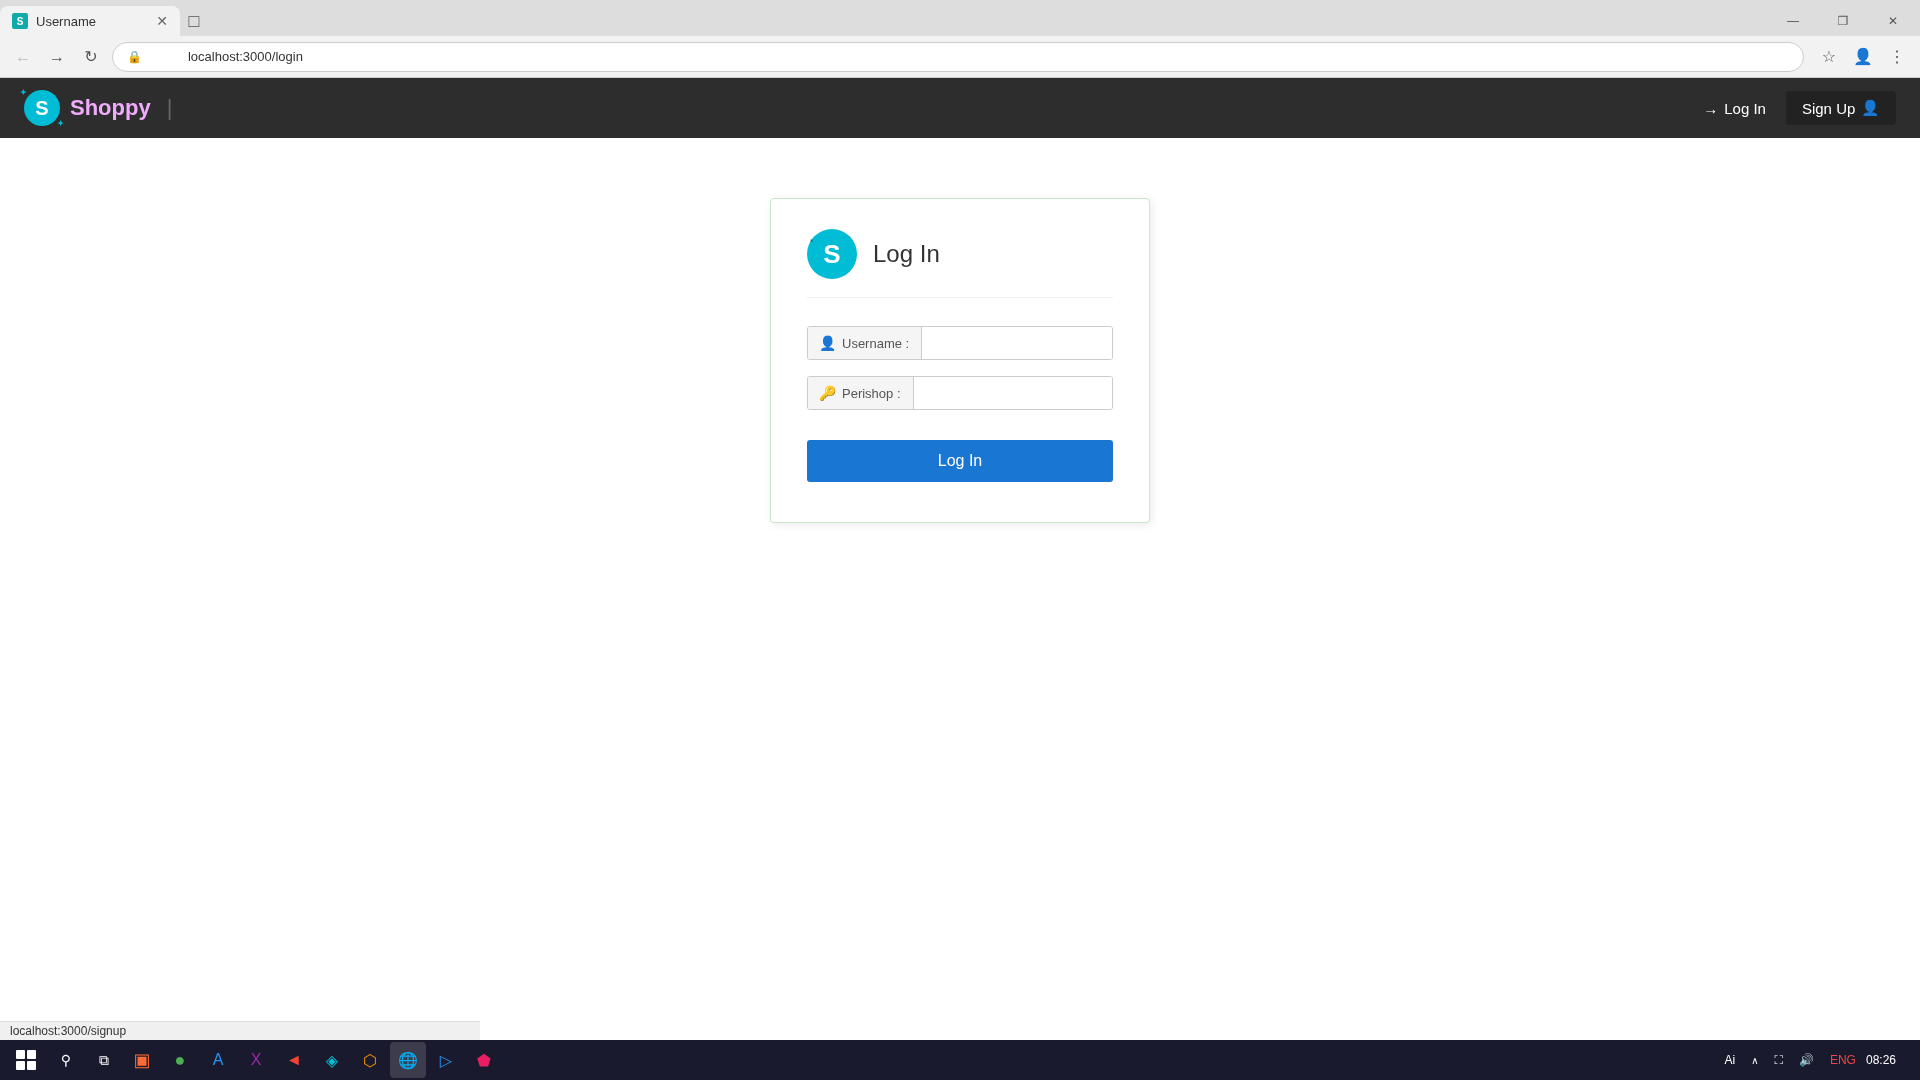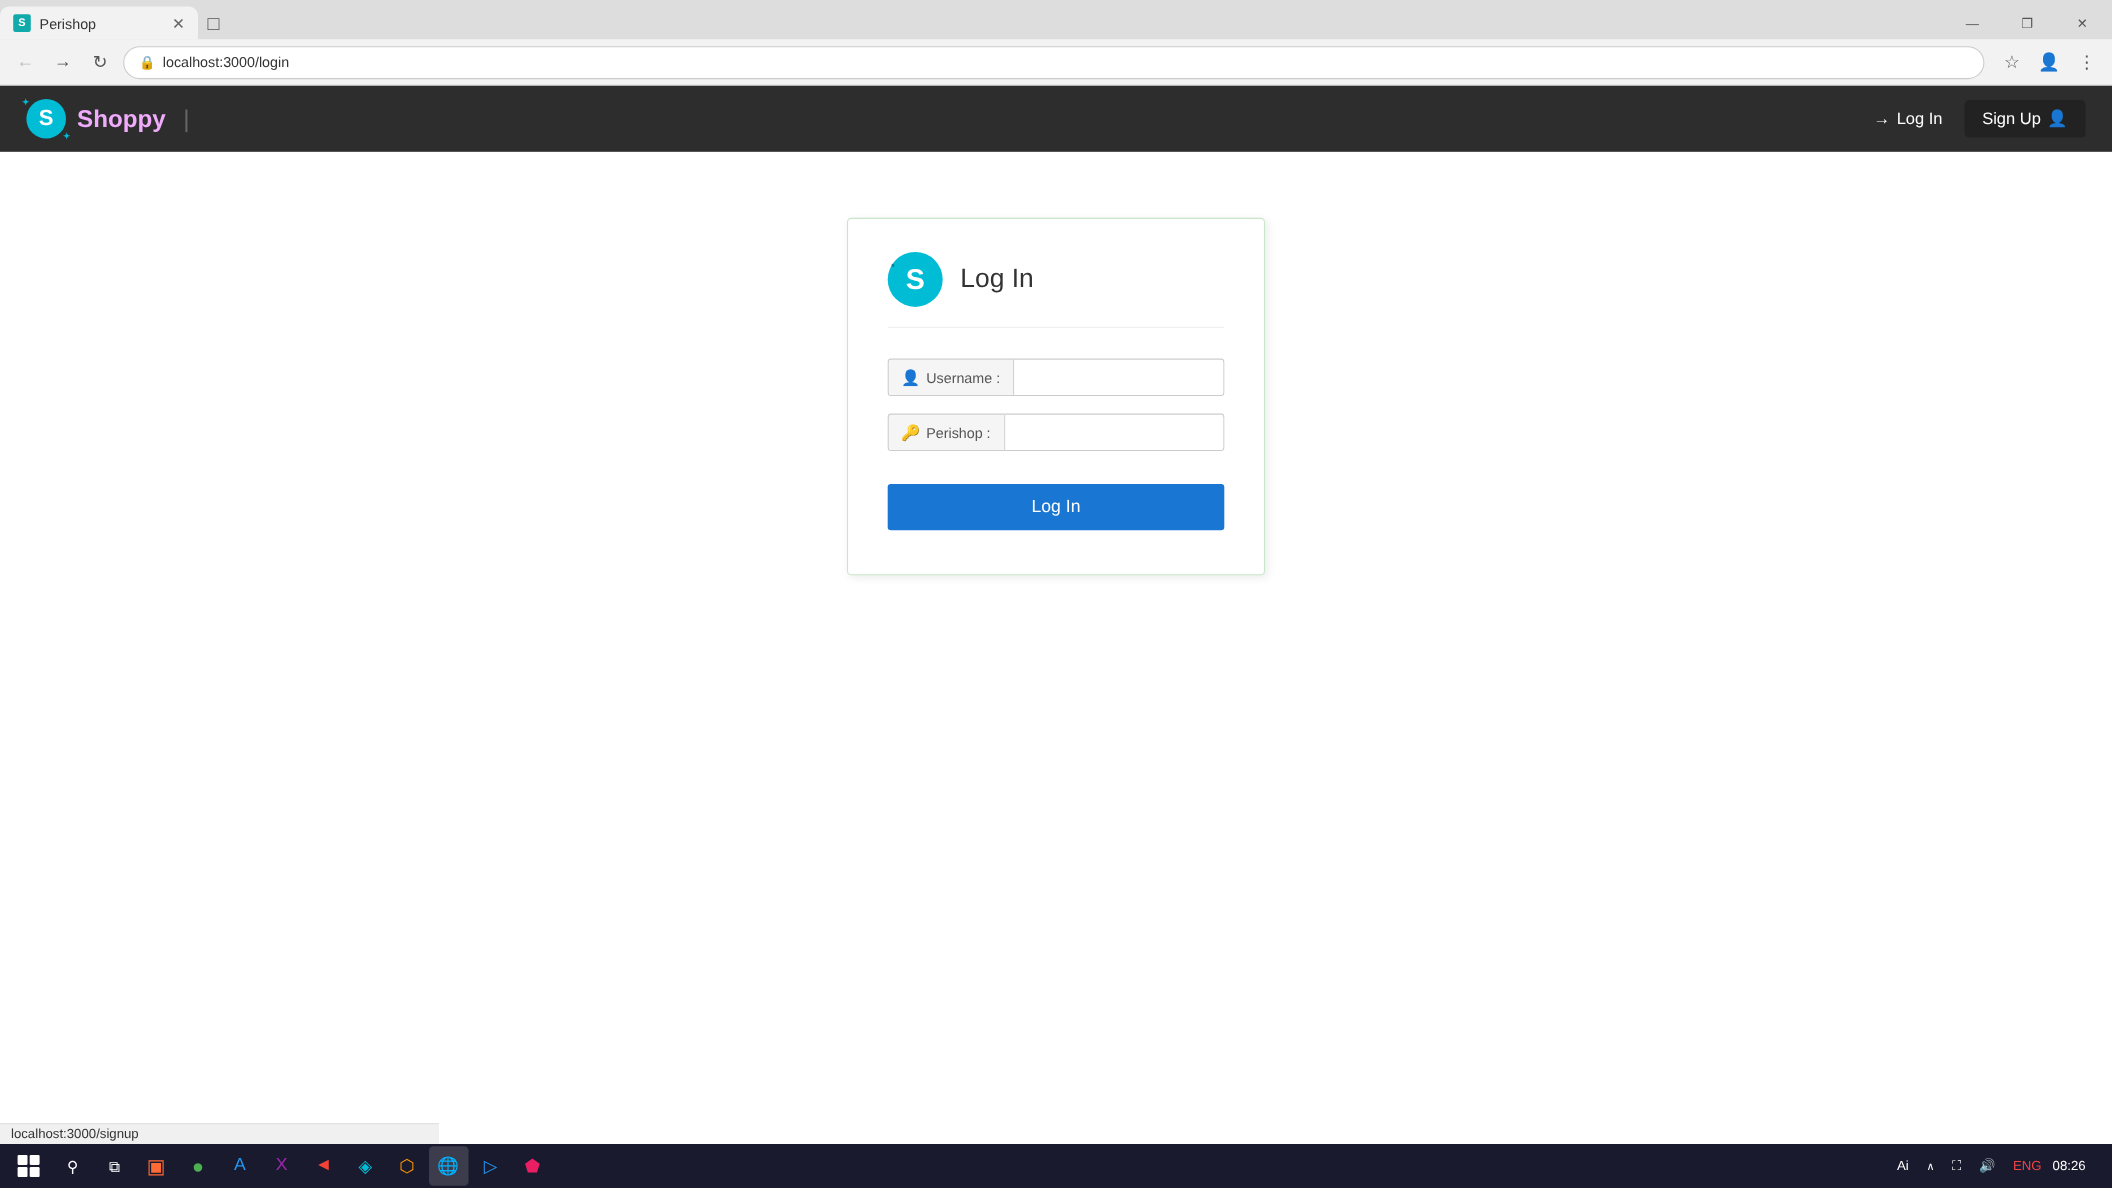--- a/index.html
+++ b/index.html
@@ -79,20 +79,21 @@
       padding: 0 14px;
       font-size: 13px;
       background: white;
       display: flex;
       align-items: center;
       gap: 6px;
     }
     .address-bar-text {
       font-size: 13px;
       color: #333;
+      margin-left: 40px;
     }
     .browser-actions {
       display: flex;
       align-items: center;
       gap: 8px;
       margin-left: 4px;
     }
     .browser-action-btn {
       width: 26px; height: 26px;
       display: flex; align-items: center; justify-content: center;
@@ -366,32 +367,32 @@
     
     .status-bar {
       position: fixed;
       bottom: 40px;
       left: 0;
       background: #f0f0f0;
       border-top: 1px solid #ddd;
       padding: 2px 10px;
       font-size: 12px;
       color: #333;
-      width: 399px;
+      width: 480px;
     }
   </style>
 </head>
 <body>
 
 <div>
 
   <div class="tab-bar">
     <div class="tab">
       <span class="tab-favicon">S</span>
-      <span>Perishop</span>
+      <span>Username</span>
       <span class="tab-close">✕</span>
     </div>
     <div class="tab-new">□</div>
     <div class="window-controls">
       <button class="win-btn">—</button>
       <button class="win-btn">❐</button>
       <button class="win-btn close">✕</button>
     </div>
   </div>
 

